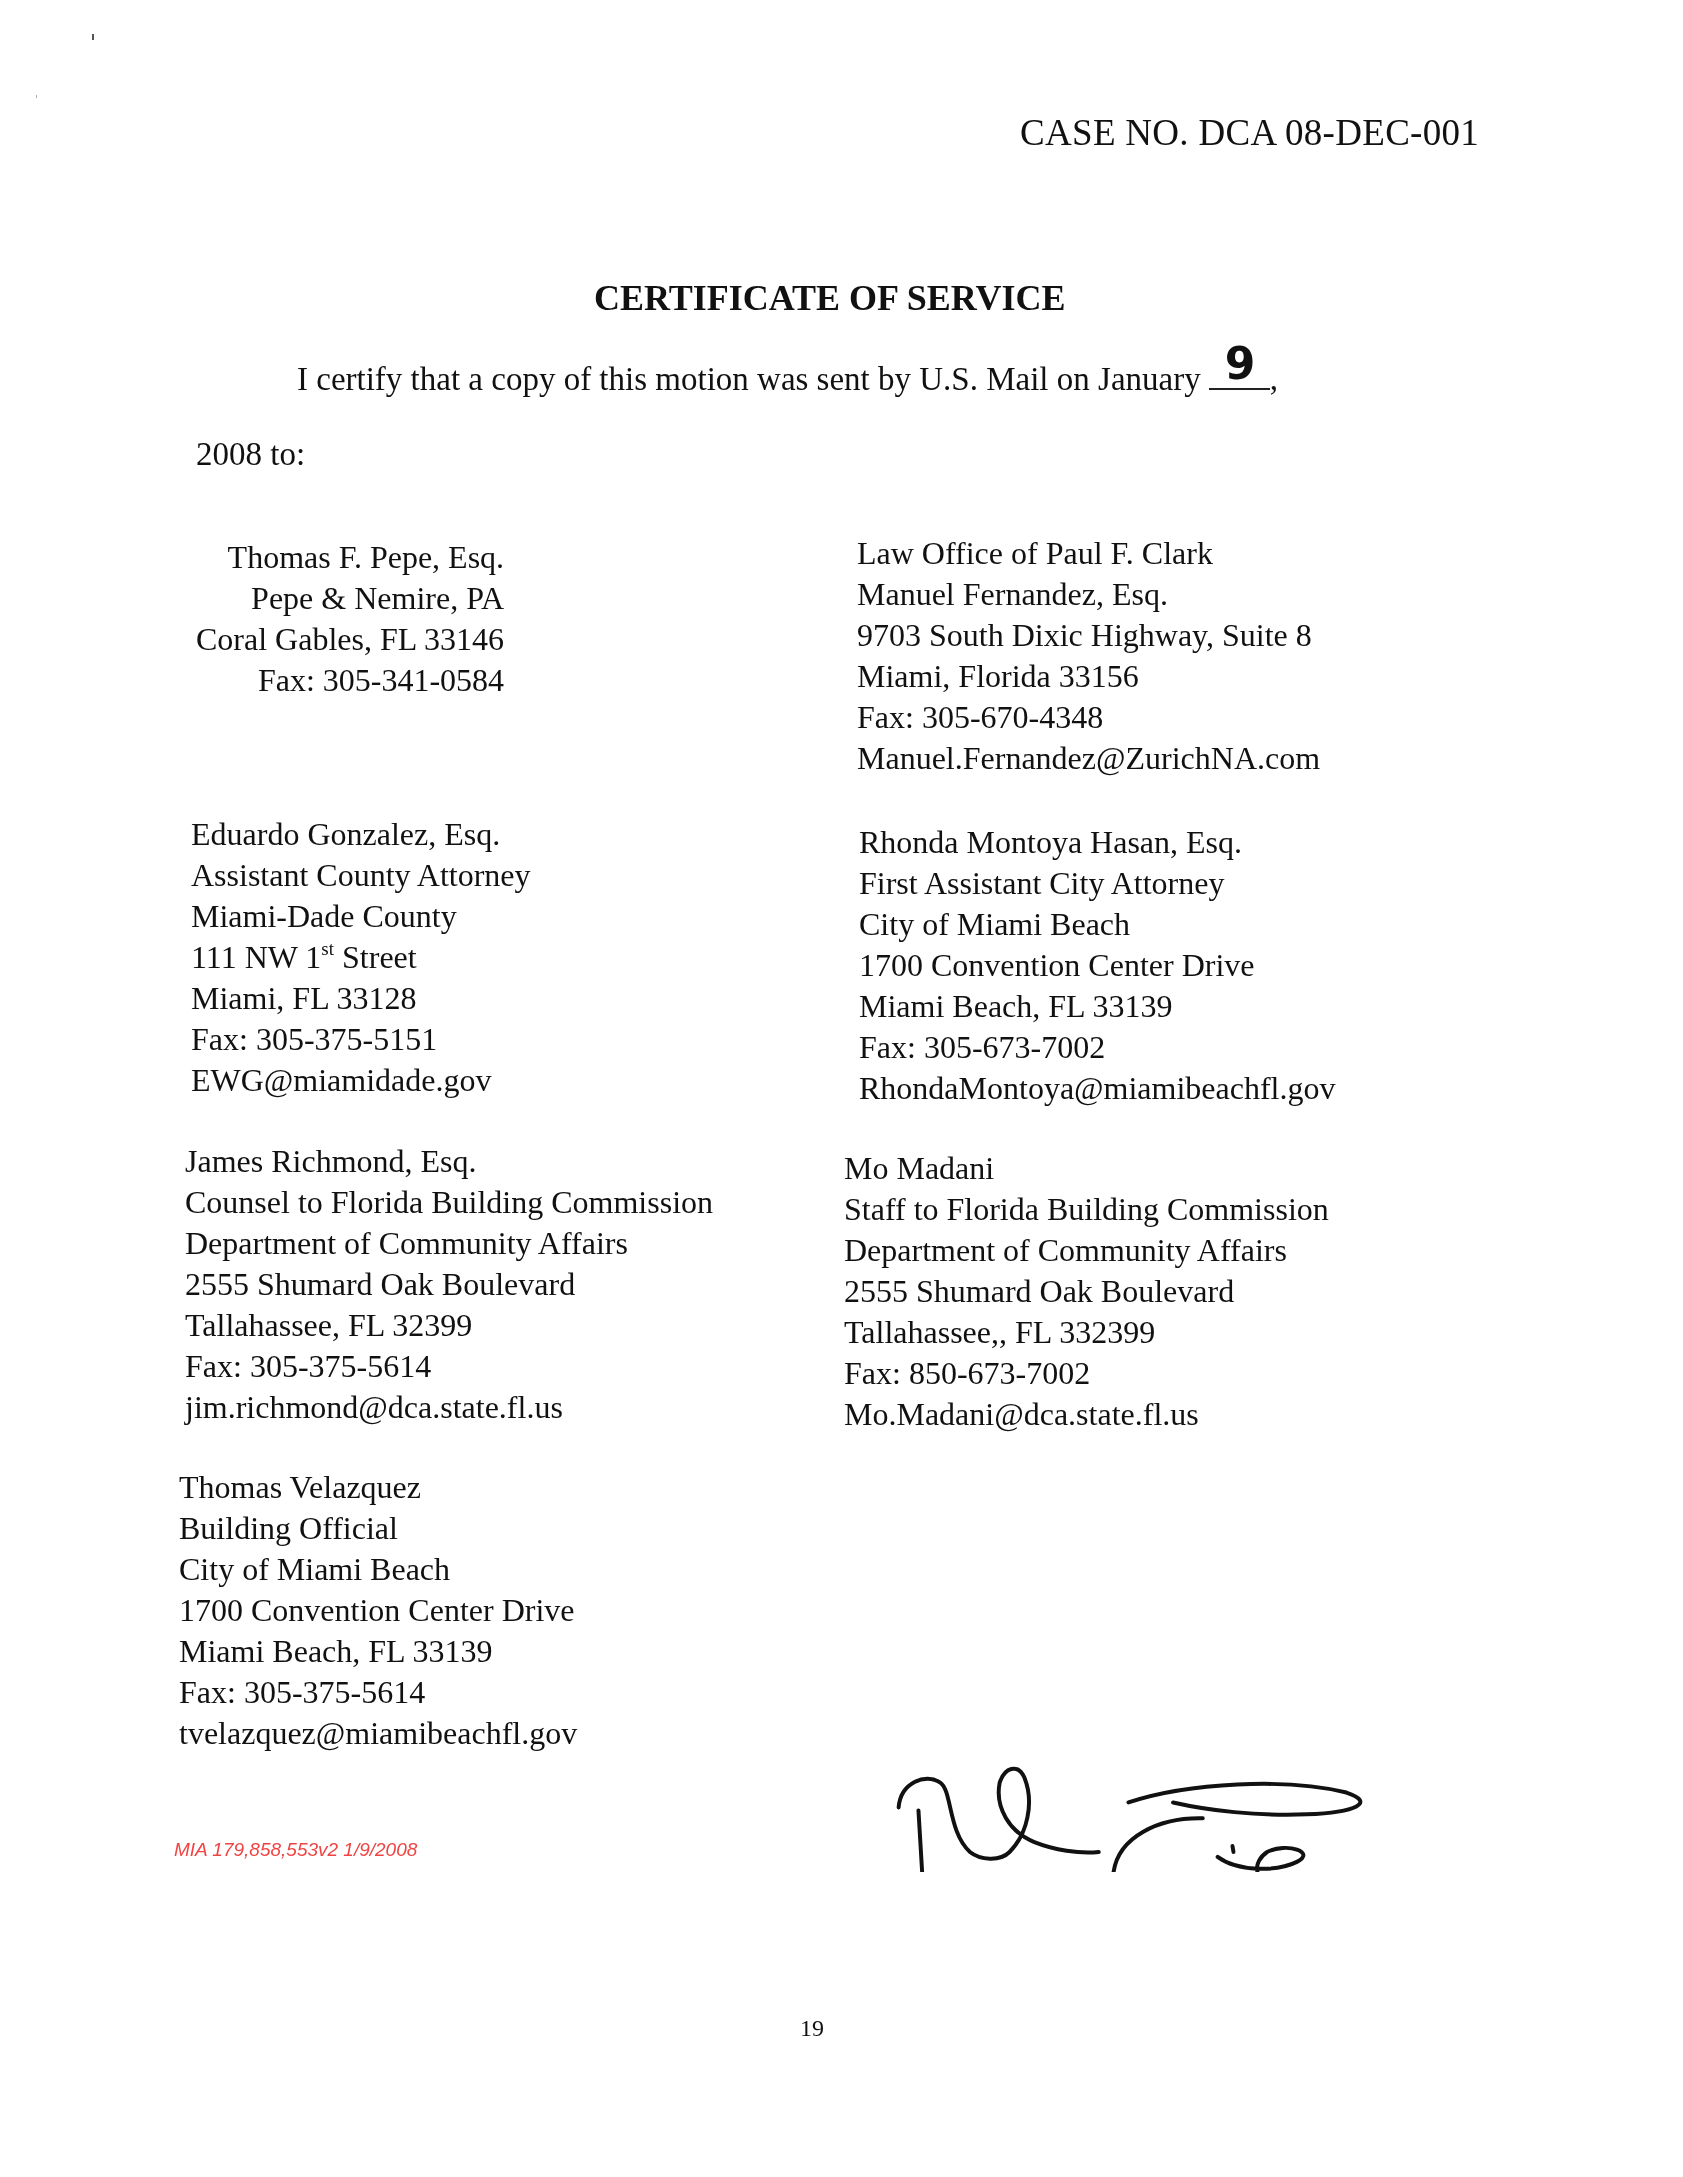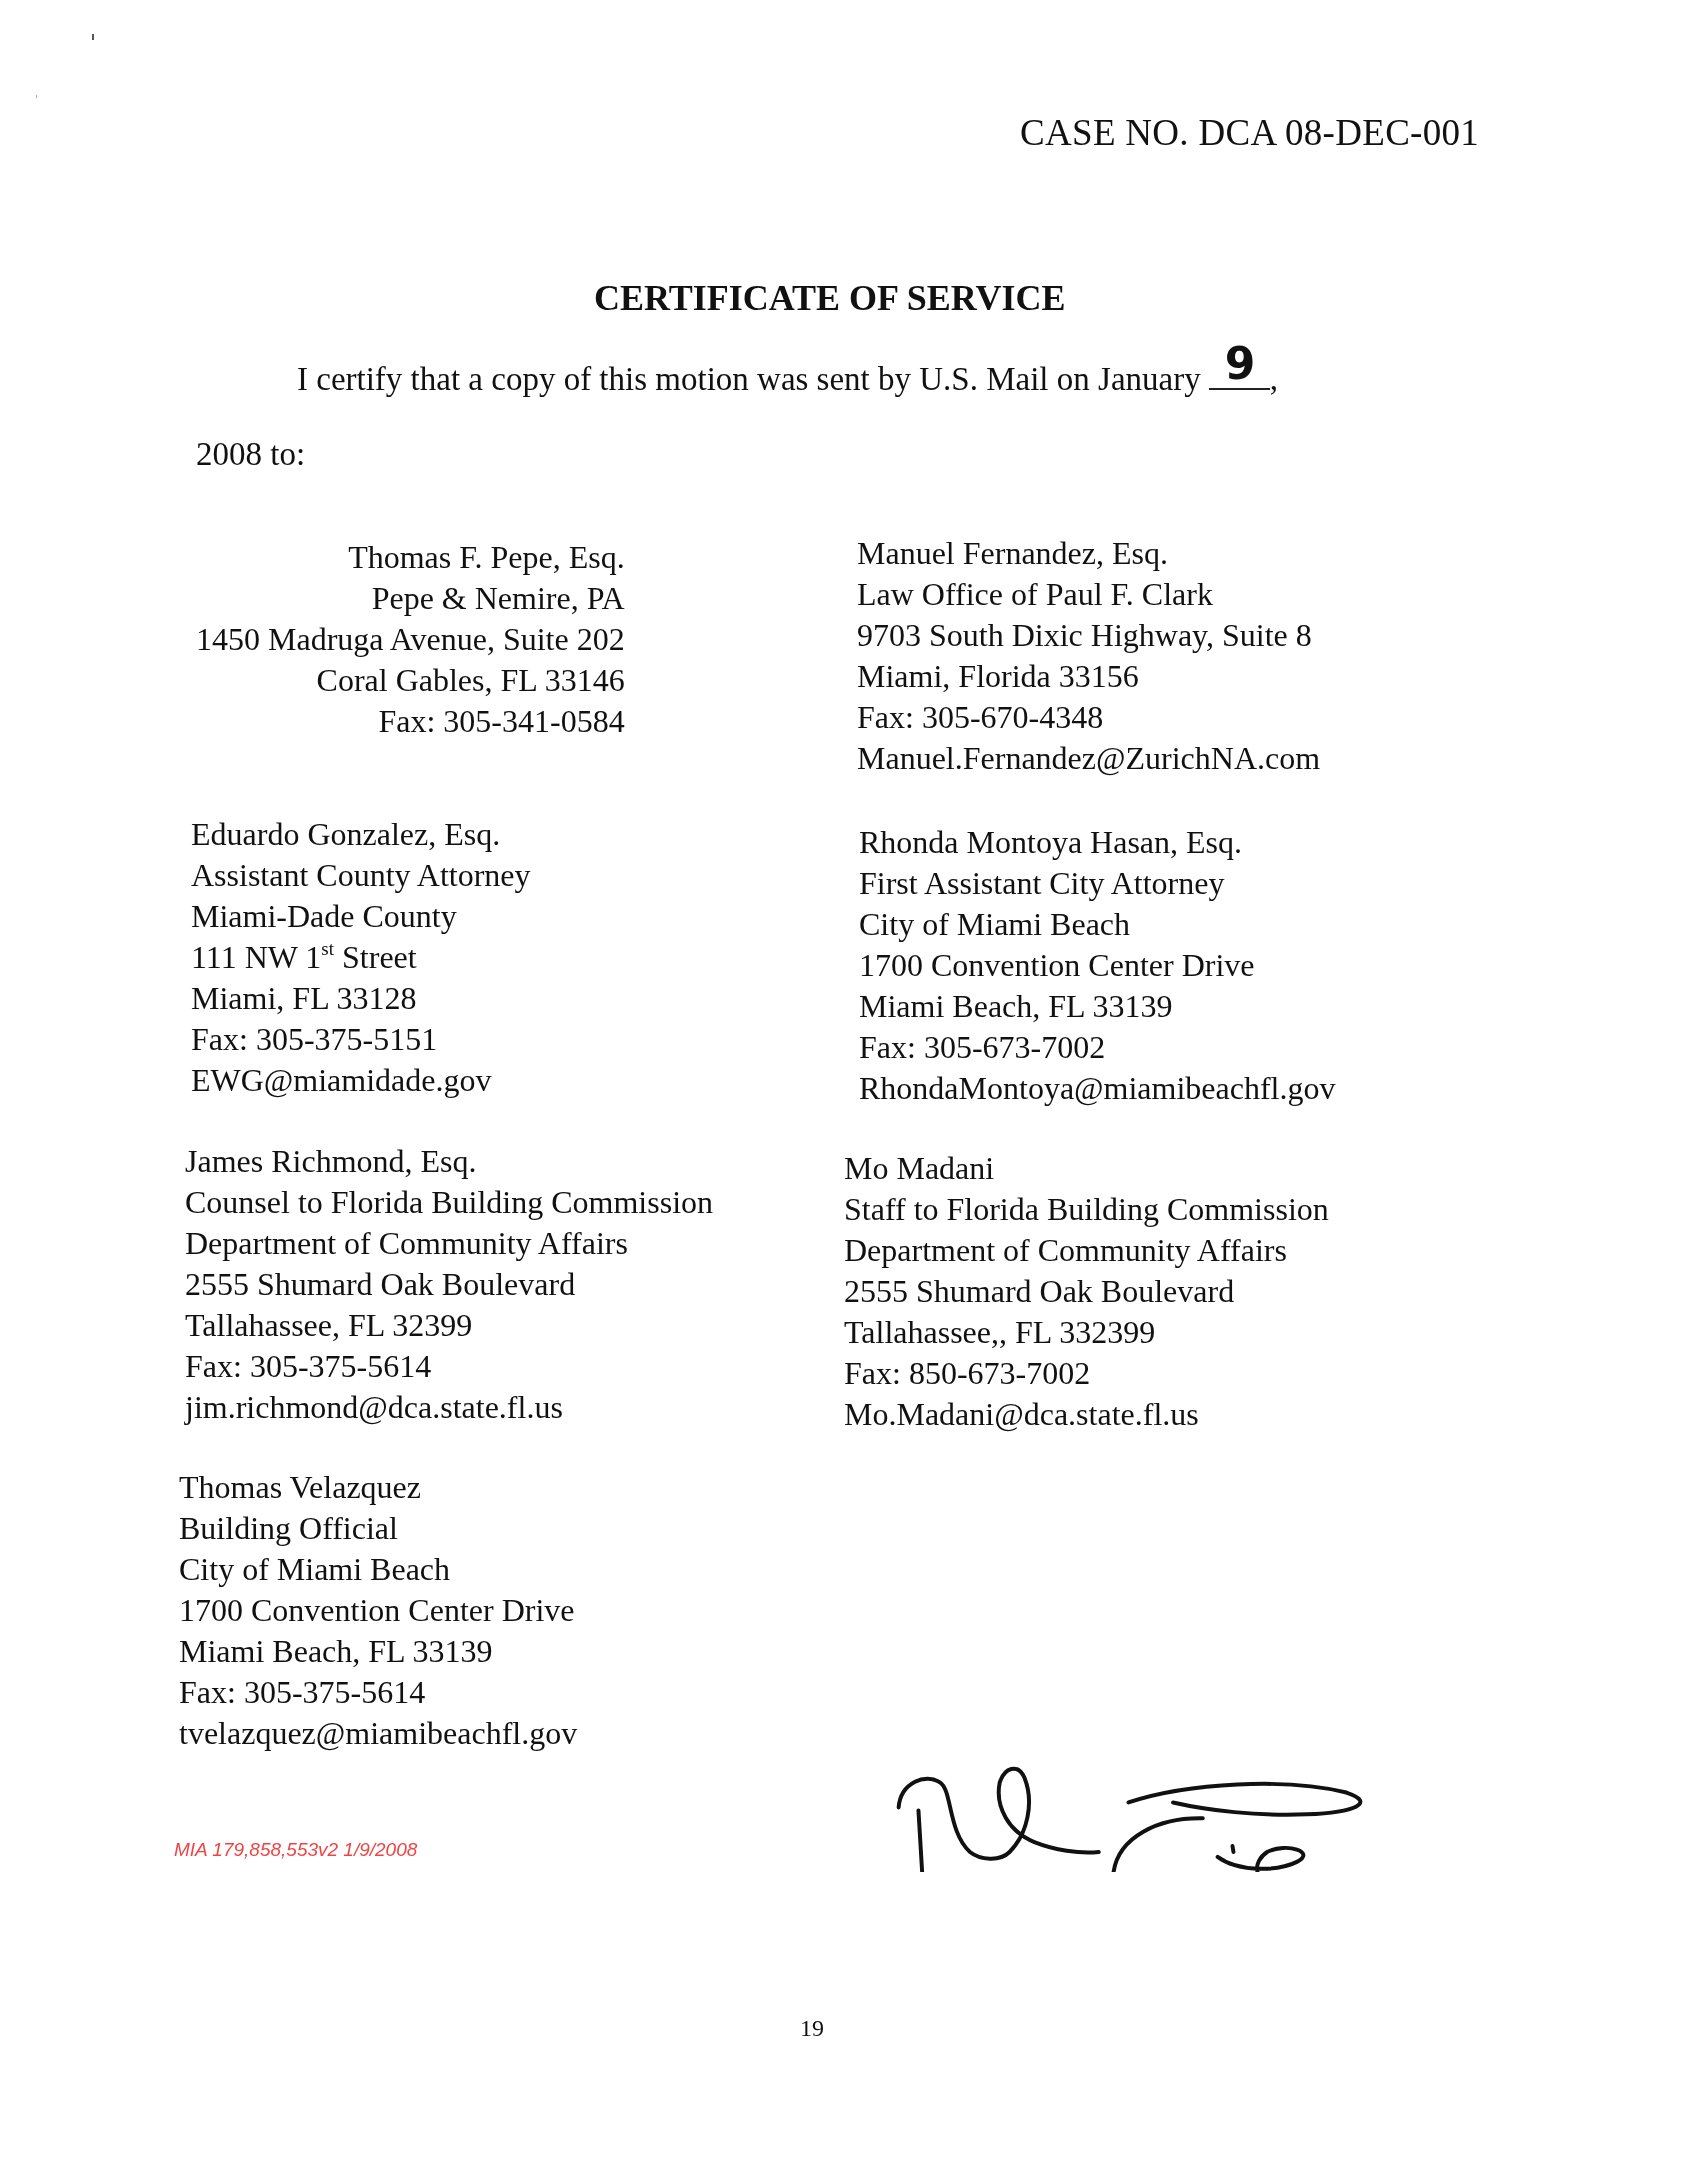--- a/index.html
+++ b/index.html
@@ -32,28 +32,27 @@
 
 <div class="abs certify">
   <span>I certify that a copy of this motion was sent by U.S. Mail on January</span><span class="blank"><span class="hw">9</span></span><span>,</span>
 </div>
 
 <div class="abs date-line">2008 to:</div>
 
 <div class="block" style="left:196px;top:537px;text-align:right;">
   <div>Thomas F. Pepe, Esq.</div>
   <div>Pepe &amp; Nemire, PA</div>
-  <div>1450 Madruga Avenue, Suite 202</div>
   <div>Coral Gables, FL 33146</div>
   <div>Fax:  305-341-0584</div>
 </div>
 
 <div class="block" style="left:857px;top:533px;">
+  <div>Law Office of Paul F. Clark</div>
   <div>Manuel Fernandez, Esq.</div>
-  <div>Law Office of Paul F. Clark</div>
   <div>9703 South Dixic Highway, Suite 8</div>
   <div>Miami, Florida 33156</div>
   <div>Fax: 305-670-4348</div>
   <div>Manuel.Fernandez@ZurichNA.com</div>
 </div>
 
 <div class="block" style="left:191px;top:814px;">
   <div>Eduardo Gonzalez, Esq.</div>
   <div>Assistant County Attorney</div>
   <div>Miami-Dade County</div>

